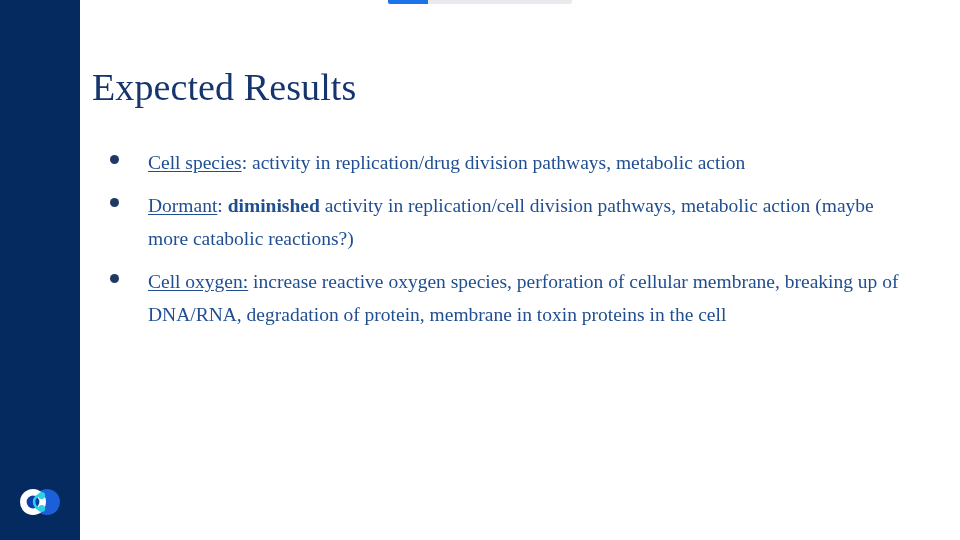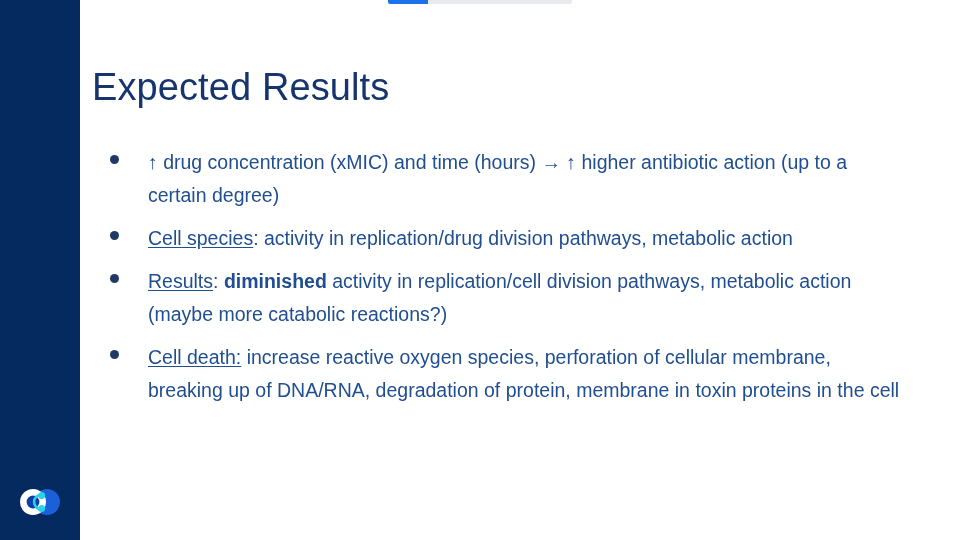--- a/index.html
+++ b/index.html
@@ -16,20 +16,21 @@
     position: relative;
   }
 
   #slide {
     position: absolute;
     inset: 0;
     width: 932px;
     height: 540px;
     background: #ffffff;
     overflow: hidden;
+    font-family: Liberation Serif, serif;
   }
 
   
   #progress-track {
     position: absolute;
     left: 388px;
     top: 0px;
     width: 184px;
     height: 4px;
     background: #e8eaed;
@@ -138,35 +139,31 @@
       <path d="M26.6 7.2 a13 13 0 0 1 0 2.6 a6 6 0 0 0 0 12.4 a13 13 0 0 1 0 2.6 a8.8 8.8 0 0 1 0 -17.6 z" fill="#2ad2e6"></path>
       <circle cx="26.7" cy="9.6" r="3.5" fill="#2ad2e6"></circle>
       <circle cx="26.7" cy="22.4" r="3.5" fill="#2ad2e6"></circle>
     </svg>
   </div>
 
   <div id="title" style="color: rgb(22, 53, 110);">Expected Results</div>
 
   <div id="bullets">
 
-    <div class="bullet-row">
-      <span class="bullet-marker" style="background: rgb(31, 56, 100);"></span>
-      <span class="bullet-text" style="color: rgb(31, 78, 145);"><span>↑ drug concentration (xMIC) and time (hours) → ↑ higher antibiotic action (up to a certain degree)</span></span>
-    </div>
 
     <div class="bullet-row">
       <span class="bullet-marker" style="background: rgb(31, 56, 100);"></span>
       <span class="bullet-text" style="color: rgb(31, 78, 145);"><span class="u">Cell species</span><span>: activity in replication/drug division pathways, metabolic action</span></span>
     </div>
 
     <div class="bullet-row">
       <span class="bullet-marker" style="background: rgb(31, 56, 100);"></span>
-      <span class="bullet-text" style="color: rgb(31, 78, 145);"><span class="u">Results</span><span>: </span><span class="b">diminished</span><span> activity in replication/cell division pathways, metabolic action (maybe more catabolic reactions?)</span></span>
+      <span class="bullet-text" style="color: rgb(31, 78, 145);"><span class="u">Dormant</span><span>: </span><span class="b">diminished</span><span> activity in replication/cell division pathways, metabolic action (maybe more catabolic reactions?)</span></span>
     </div>
 
     <div class="bullet-row">
       <span class="bullet-marker" style="background: rgb(31, 56, 100);"></span>
-      <span class="bullet-text" style="color: rgb(31, 78, 145);"><span class="u">Cell death:</span><span>  increase reactive oxygen species, perforation of cellular membrane, breaking up of DNA/RNA, degradation of protein, membrane in toxin proteins in the cell</span></span>
+      <span class="bullet-text" style="color: rgb(31, 78, 145);"><span class="u">Cell oxygen:</span><span>  increase reactive oxygen species, perforation of cellular membrane, breaking up of DNA/RNA, degradation of protein, membrane in toxin proteins in the cell</span></span>
     </div>
 
   </div>
 
 </div>
 
 </body></html>

